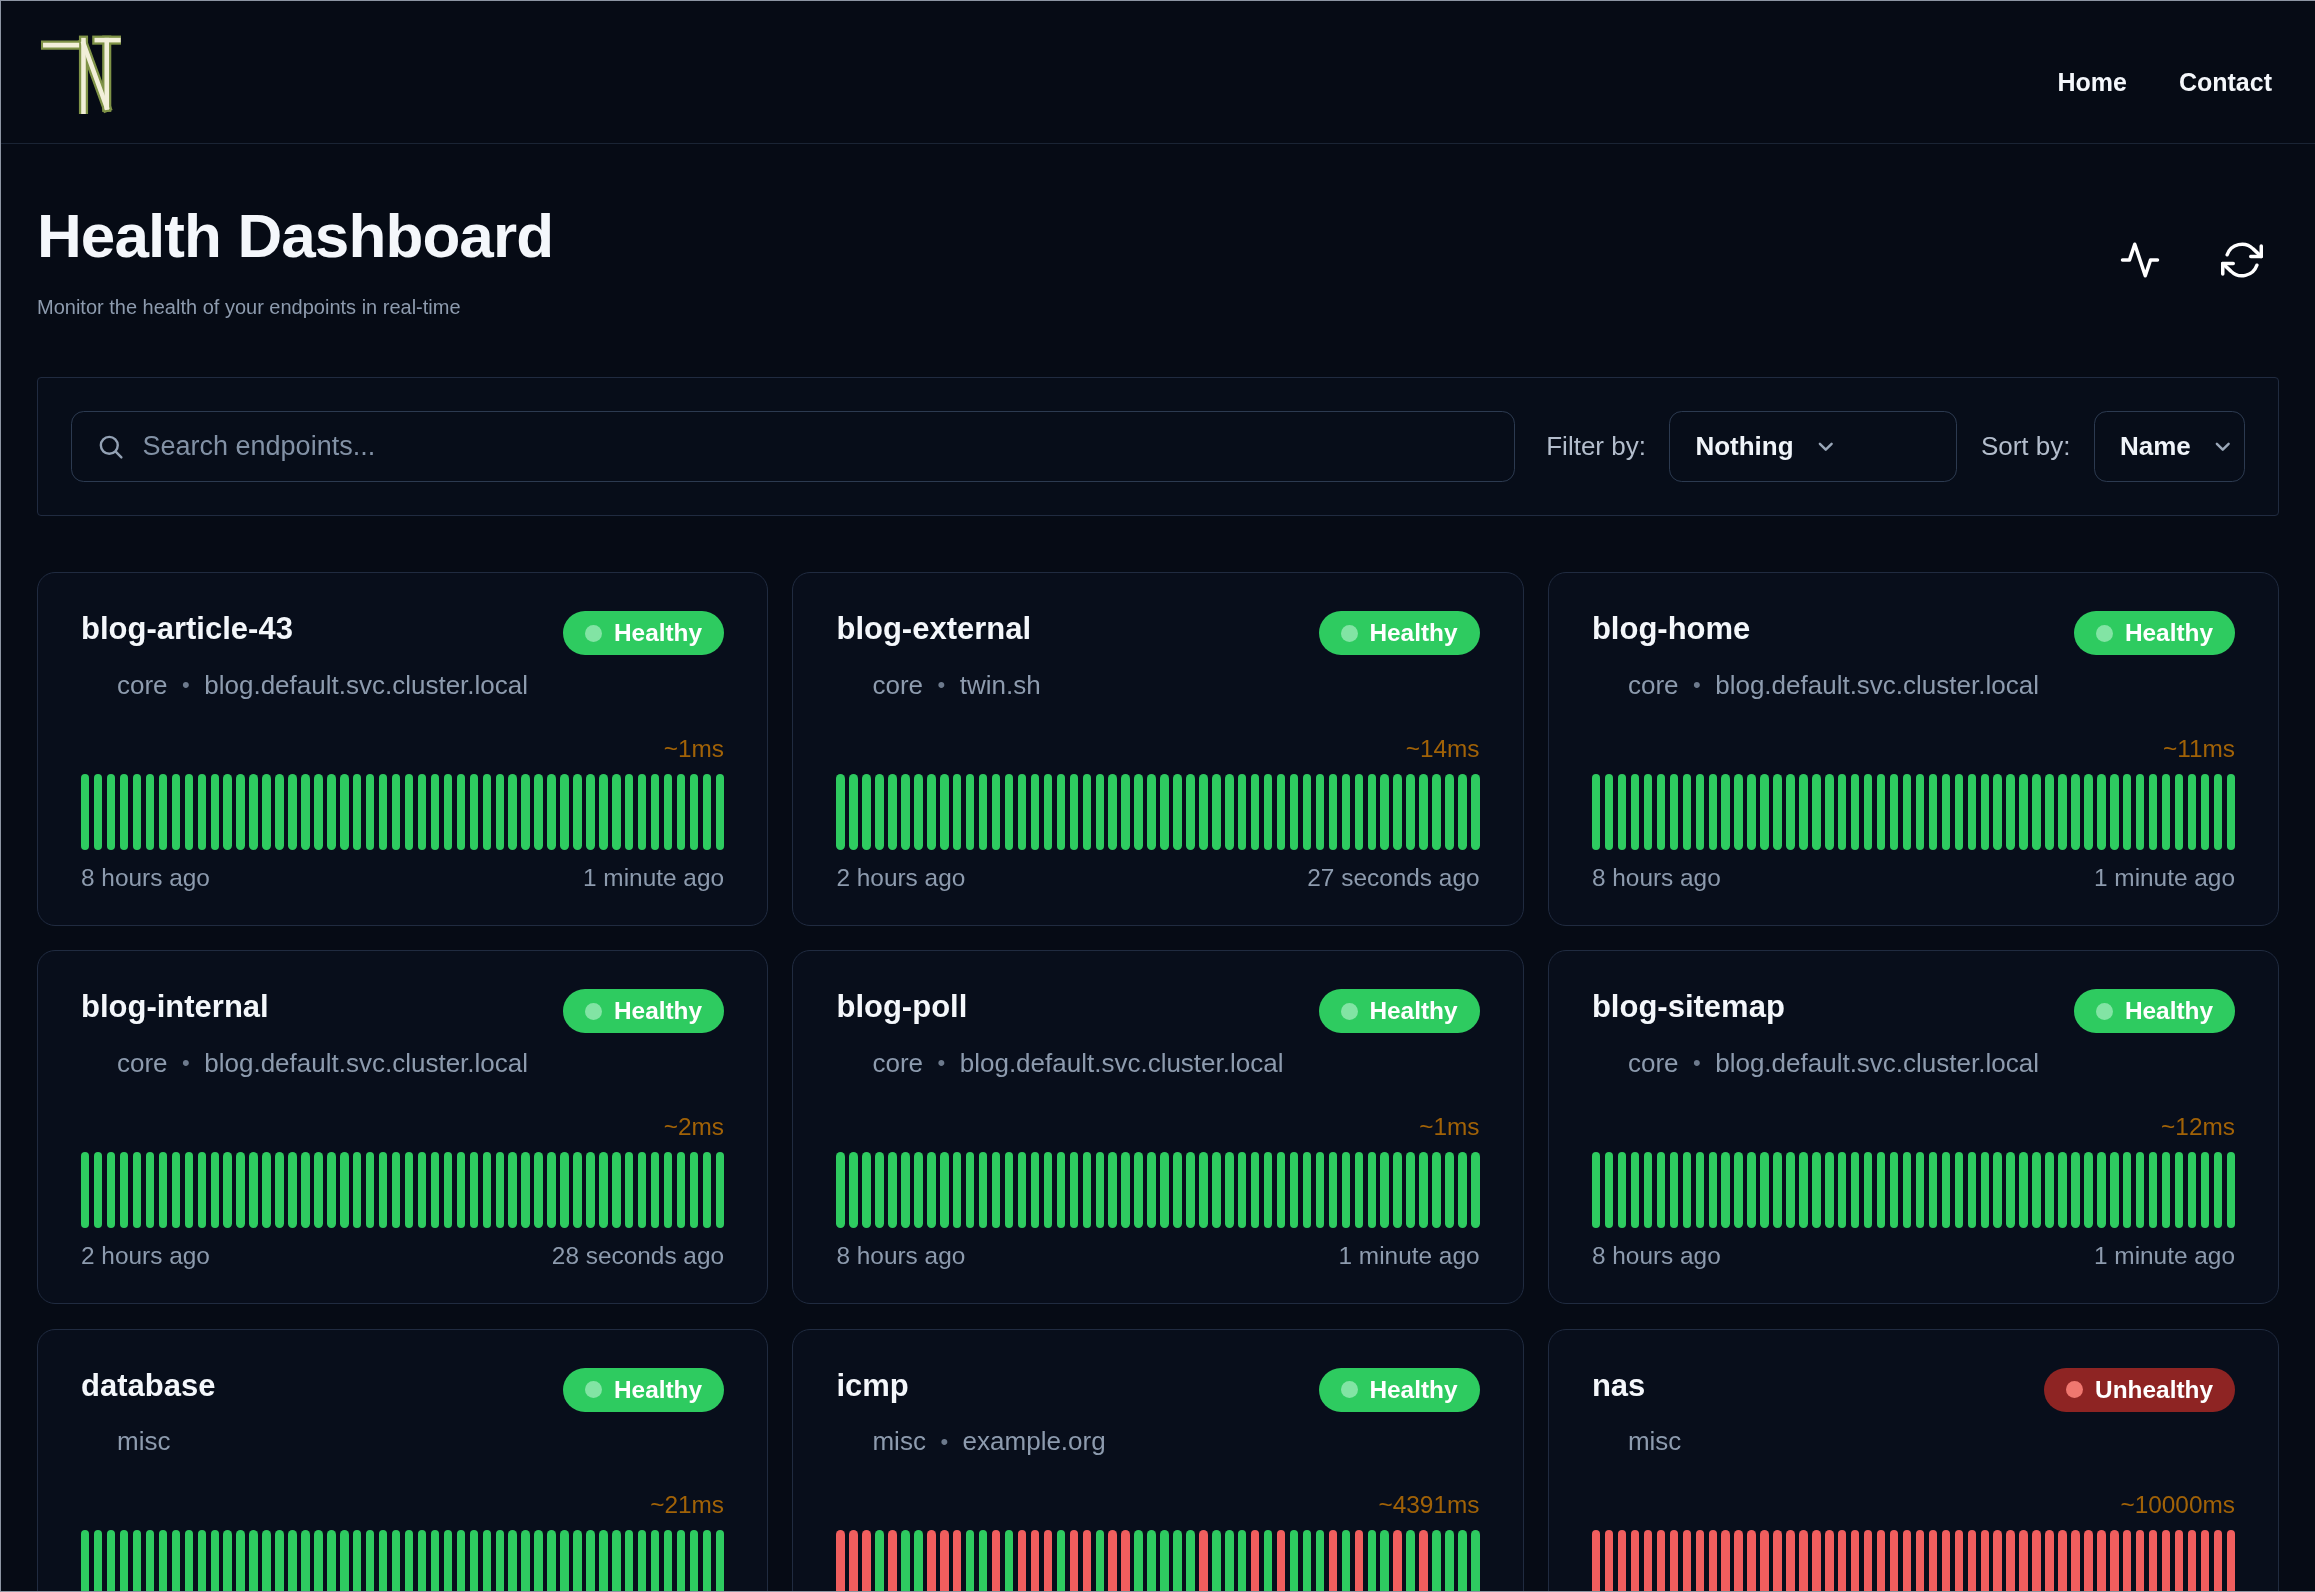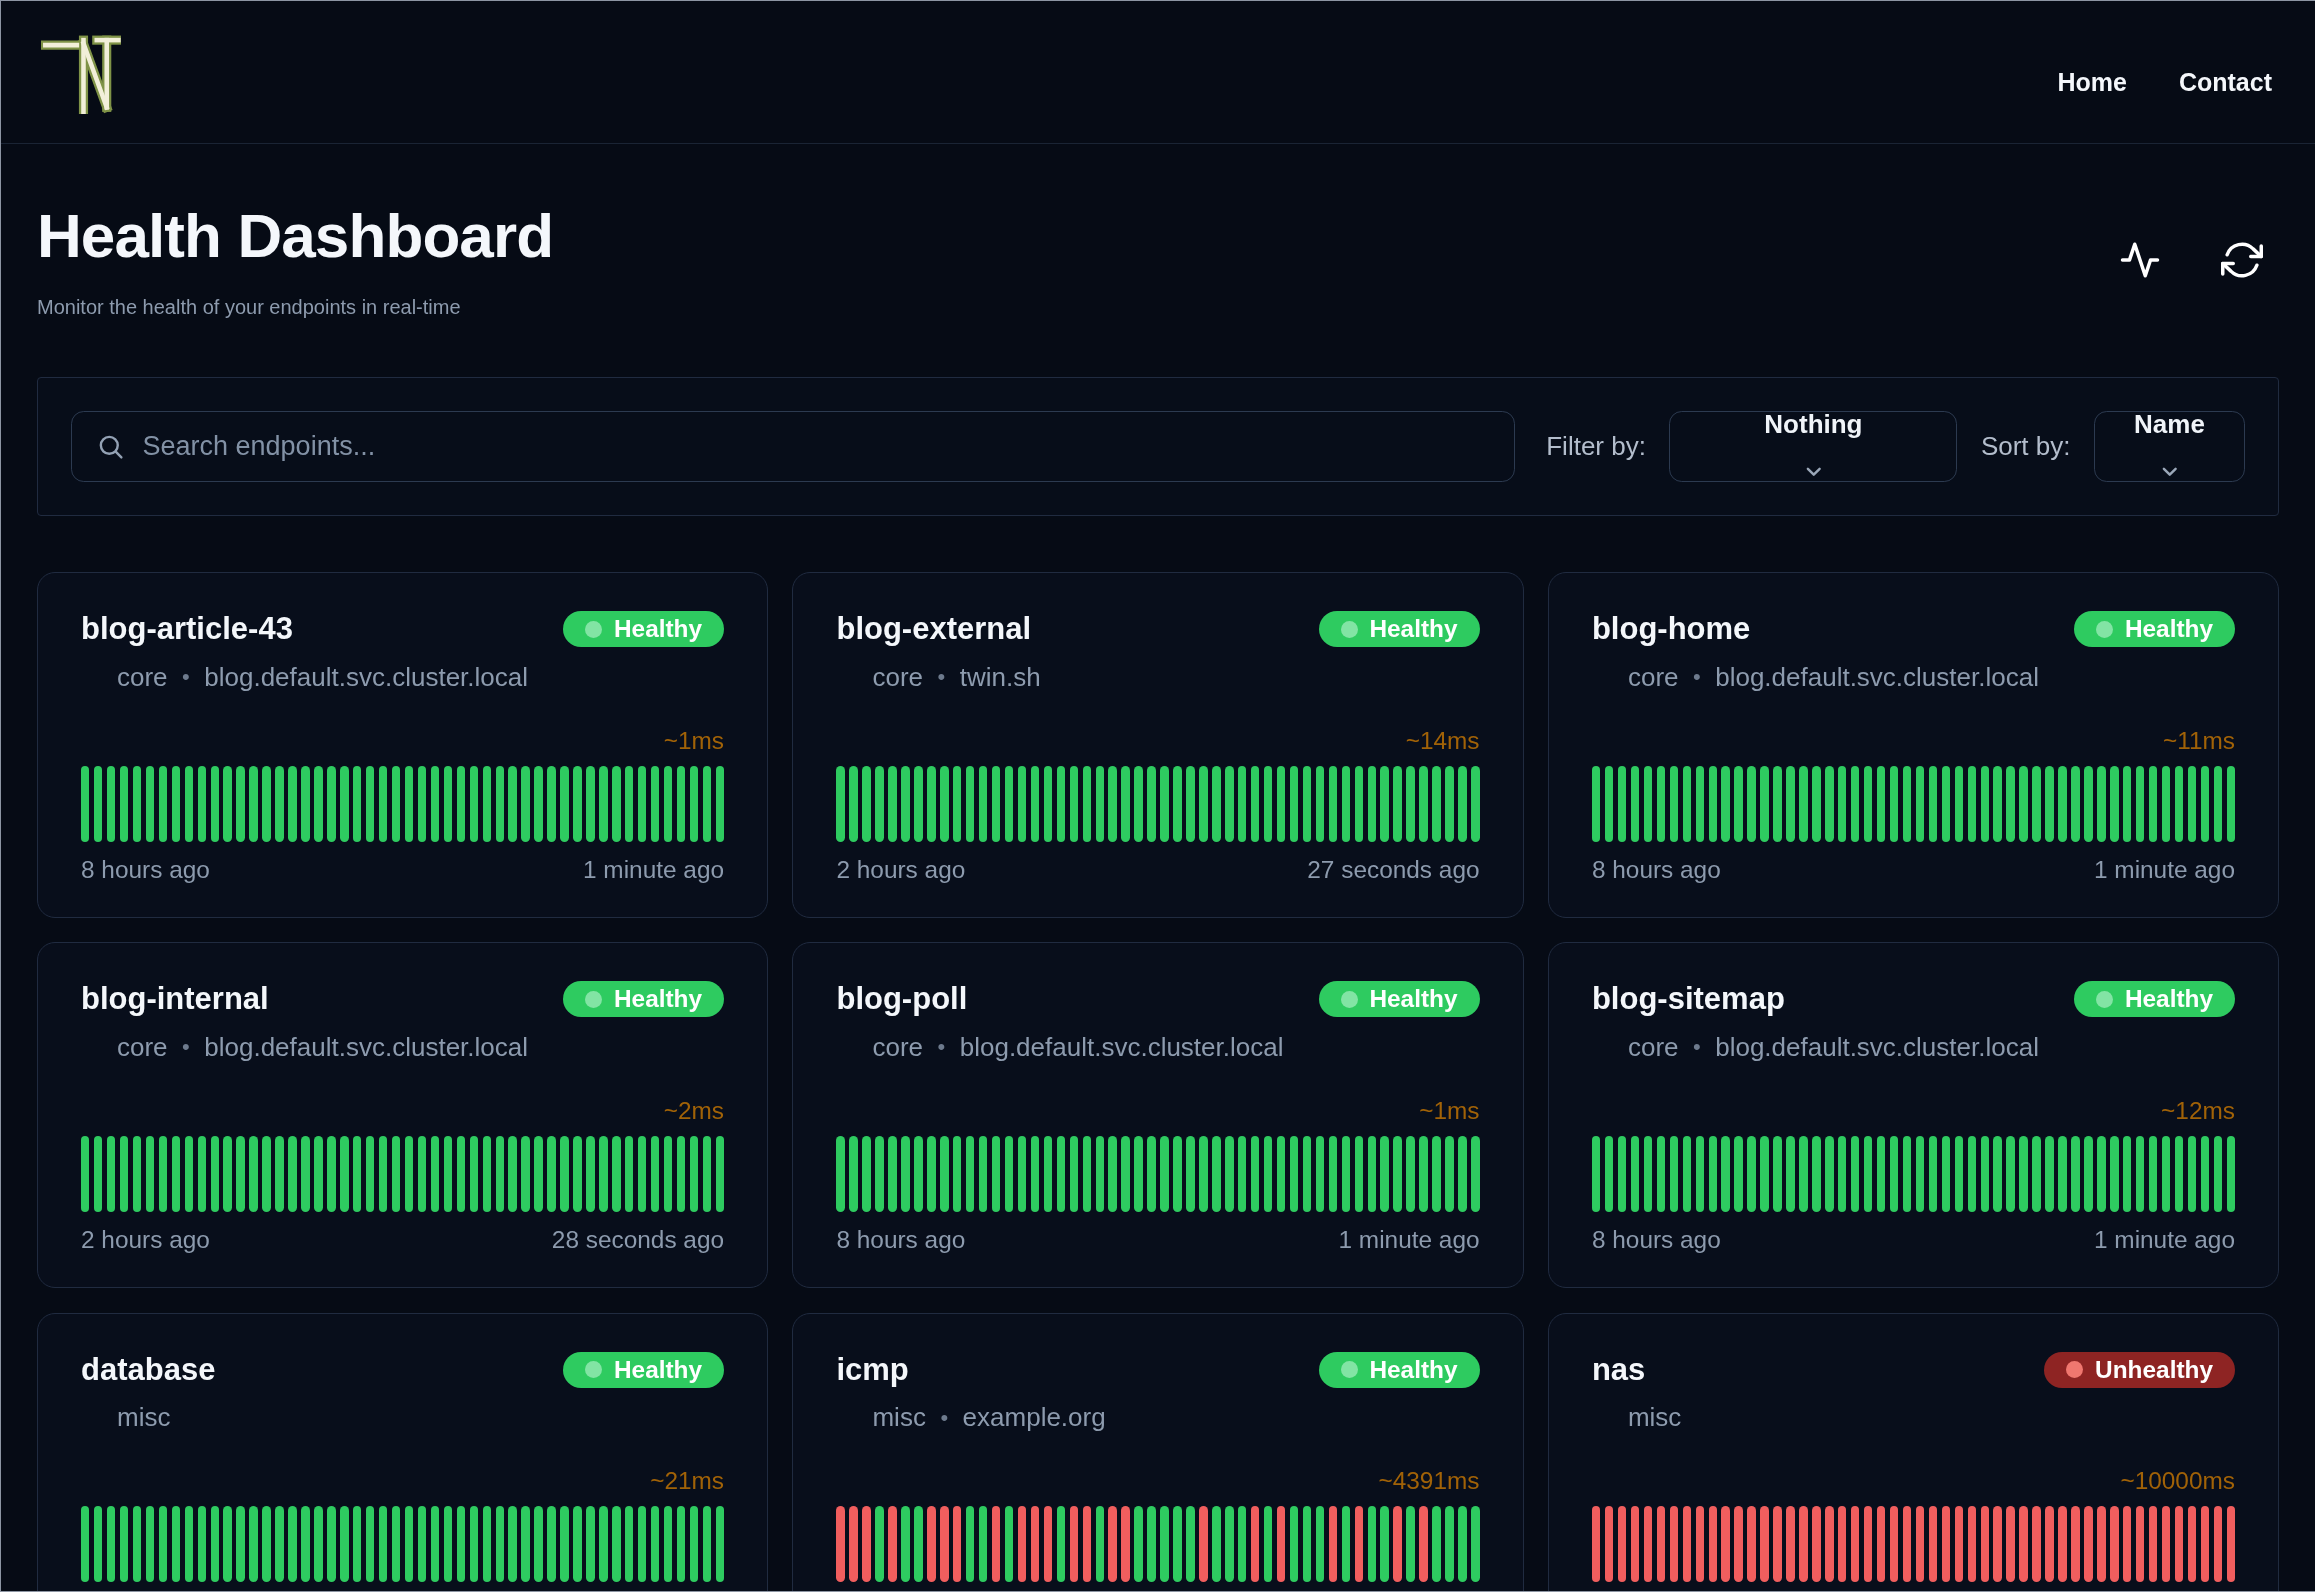--- a/index.html
+++ b/index.html
@@ -48,37 +48,37 @@
   }
   .search-box svg{width:29px;height:29px;stroke:#93a1b4;fill:none;stroke-width:2;stroke-linecap:round;}
   .search-box input{
     flex:1; background:transparent; border:none; outline:none;
     font-family:"Liberation Sans",sans-serif; font-size:27px; color:#e4eaf2;
   }
   .search-box input::placeholder{color:#8291a5;}
   .filter-group{display:flex;align-items:center;gap:23.5px;}
   .ctl-label{font-size:26px;color:var(--muted2);}
   .select{
-    display:flex;align-items:center;justify-content:center;gap:20px;
+    display:flex;align-items:center;justify-content:flex-start;gap:20px;
     border:1.4px solid #2c3a50;border-radius:12.7px;height:71px;padding:0 25px;
-    font-size:26px;font-weight:bold;color:#f0f4f9;cursor:pointer;flex-direction:column;
+    font-size:26px;font-weight:bold;color:#f0f4f9;cursor:pointer;
   }
   .select.wide{width:288px;}
   .select.narrow{width:151px;}
   .select svg{width:23.5px;height:23.5px;stroke:#9aa7b8;fill:none;stroke-width:2.5;stroke-linecap:round;stroke-linejoin:round;flex:0 0 auto;}
   
   .grid{margin-top:56px;display:grid;grid-template-columns:repeat(3,1fr);gap:24.4px;}
   .card{
     background:var(--card); border:1.4px solid var(--border); border-radius:18px;
     padding:38px 43px 33px; cursor:pointer;
   }
   .card-head{display:flex;align-items:flex-start;justify-content:space-between;}
   .card-head h2{font-size:31px;font-weight:bold;}
   .badge{
-    display:inline-flex;align-items:center;gap:11.8px;height:36px;padding:0 22px;
+    display:inline-flex;align-items:center;gap:11.8px;height:44px;padding:0 22px;
     border-radius:904px;font-size:24.4px;font-weight:bold;color:#ffffff;flex:0 0 auto;
   }
   .badge .dot{width:17px;height:17px;border-radius:50%;}
   .badge.healthy{background:var(--green);}
   .badge.healthy .dot{background:var(--green-dot);}
   .badge.unhealthy{background:var(--red-badge);}
   .badge.unhealthy .dot{background:var(--red-dot);}
   .card-sub{margin-top:14.5px;font-size:26px;color:var(--muted);display:flex;align-items:center;gap:14.5px;margin-left:36px;}
   .card-sub .sep{font-size:22px;color:#6d7a8d;}
   .latency{margin-top:34px;text-align:right;font-size:24.4px;color:#a16207;}

